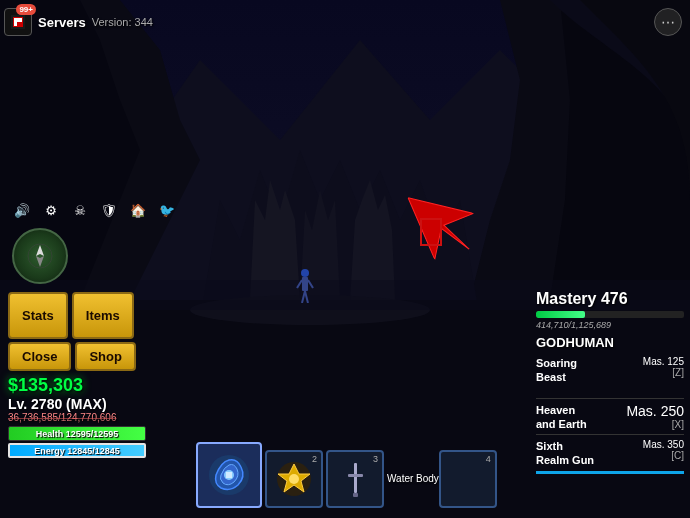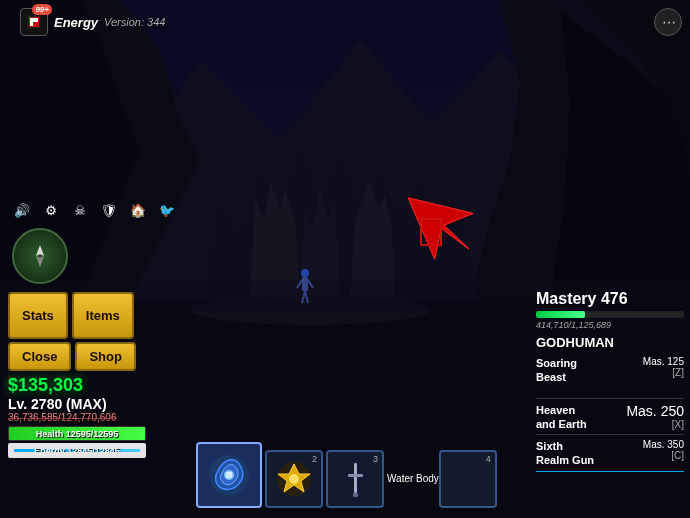--- a/index.html
+++ b/index.html
@@ -27,27 +27,26 @@
       position: absolute;
       top: 0; left: 0;
       width: 690px;
       height: 518px;
     }
 
     
     #top-bar {
       position: absolute;
       top: 8px;
-      left: 20px;
+      left: 4px;
       right: 8px;
       display: flex;
       align-items: center;
       gap: 6px;
       z-index: 10;
-      font-style: italic;
     }
 
     #roblox-logo {
       width: 28px;
       height: 28px;
       background: #1a1a1a;
       border-radius: 4px;
       border: 1px solid #444;
       display: flex;
       align-items: center;
@@ -230,21 +229,21 @@
       right: 8px;
       width: 145px;
       z-index: 10;
     }
 
     .mastery-row {
       display: flex;
       justify-content: space-between;
       align-items: flex-start;
       margin-bottom: 4px;
-      border-bottom: 1px solid #0ea5e9;
+      border-bottom: 3px solid #0ea5e9;
       padding-bottom: 4px;
     }
 
     
     #red-arrow {
       position: absolute;
       top: 190px;
       left: 400px;
       z-index: 10;
       transform: rotate(220deg);
@@ -344,21 +343,21 @@
     <div id="roblox-logo" style="width:28px;height:28px;background:#111;border:1px solid #555;border-radius:4px;display:flex;align-items:center;justify-content:center;">
       <svg width="18" height="18" viewBox="0 0 18 18" xmlns="http://www.w3.org/2000/svg">
         <rect x="2" y="2" width="14" height="14" fill="#1a1a1a"></rect>
         <rect x="4" y="4" width="10" height="10" fill="#cc0000"></rect>
         <rect x="5" y="5" width="3" height="8" fill="white"></rect>
         <polygon points="8,5 13,5 13,9 8,9" fill="white"></polygon>
       </svg>
     </div>
     <div style="background:#e74c3c;color:white;font-size:8px;font-weight:bold;border-radius:8px;padding:1px 3px;position:absolute;top:-4px;right:-4px;z-index:12;">99+</div>
   </div>
-  <span style="color:white;font-size:13px;font-weight:bold;text-shadow:1px 1px 2px #000;">Energy</span>
+  <span style="color:white;font-size:13px;font-weight:bold;text-shadow:1px 1px 2px #000;">Servers</span>
   <span style="color:#aaa;font-size:11px;text-shadow:1px 1px 2px #000;">Version: 344</span>
   <div id="menu-dots">
     <span>⋯</span>
   </div>
 </div>
 
 <div id="icons-bar" style="position:absolute;top:198px;left:10px;display:flex;gap:5px;z-index:10;">
   <div class="icon-btn" style="width:24px;height:24px;display:flex;align-items:center;justify-content:center;color:white;font-size:13px;cursor:pointer;">🔊</div>
   <div class="icon-btn" style="width:24px;height:24px;display:flex;align-items:center;justify-content:center;color:white;font-size:13px;cursor:pointer;">⚙</div>
   <div class="icon-btn" style="width:24px;height:24px;display:flex;align-items:center;justify-content:center;color:white;font-size:13px;cursor:pointer;">☠</div>
@@ -388,21 +387,21 @@
   <div id="money-display" style="color:#00ff44;font-size:18px;font-weight:bold;text-shadow:1px 1px 3px #000,0 0 8px #00aa22;">$135,303</div>
   <div id="level-display" style="color:white;font-size:14px;font-weight:bold;text-shadow:1px 1px 2px #000;">Lv. 2780 (MAX)</div>
   <div id="xp-display" style="color:#ff8888;font-size:10px;text-shadow:1px 1px 2px #000;text-decoration:line-through;text-decoration-color:rgba(255,100,100,0.5);">36,736,585/124,770,606</div>
 
   <div id="health-bar" style="width:138px;height:15px;background:#1a1a1a;border:1px solid #333;border-radius:2px;overflow:hidden;margin-top:3px;">
     <div id="health-fill" style="width:100%;height:100%;background:linear-gradient(90deg,#22cc22,#44ff44);display:flex;align-items:center;justify-content:center;">
       <span id="health-text" style="color:white;font-size:9px;font-weight:bold;text-shadow:1px 1px 1px #000;">Health 12595/12595</span>
     </div>
   </div>
 
-  <div id="energy-bar" style="width:138px;height:15px;background:#1a1a1a;border:6px solid #e5e5e5;border-radius:2px;overflow:hidden;margin-top:2px;">
+  <div id="energy-bar" style="width:138px;height:15px;background:#1a1a1a;border:2px solid #e5e5e5;border-radius:2px;overflow:hidden;margin-top:2px;">
     <div id="energy-fill" style="width:100%;height:100%;background:linear-gradient(90deg,#00aaff,#44ccff);display:flex;align-items:center;justify-content:center;">
       <span id="energy-text" style="color:white;font-size:9px;font-weight:bold;text-shadow:1px 1px 1px #000;">Energy 12845/12845</span>
     </div>
   </div>
 </div>
 
 <div id="right-panel" style="position:absolute;top:290px;right:6px;width:148px;z-index:10;">
   <div style="color:white;font-size:16px;font-weight:bold;text-shadow:1px 1px 2px #000;margin-bottom:3px;">Mastery 476</div>
   <div style="width:100%;height:7px;background:#222;border-radius:2px;margin-bottom:2px;overflow:hidden;">
     <div style="width:33%;height:100%;background:linear-gradient(90deg,#00cc44,#44ff88);border-radius:2px;"></div>

